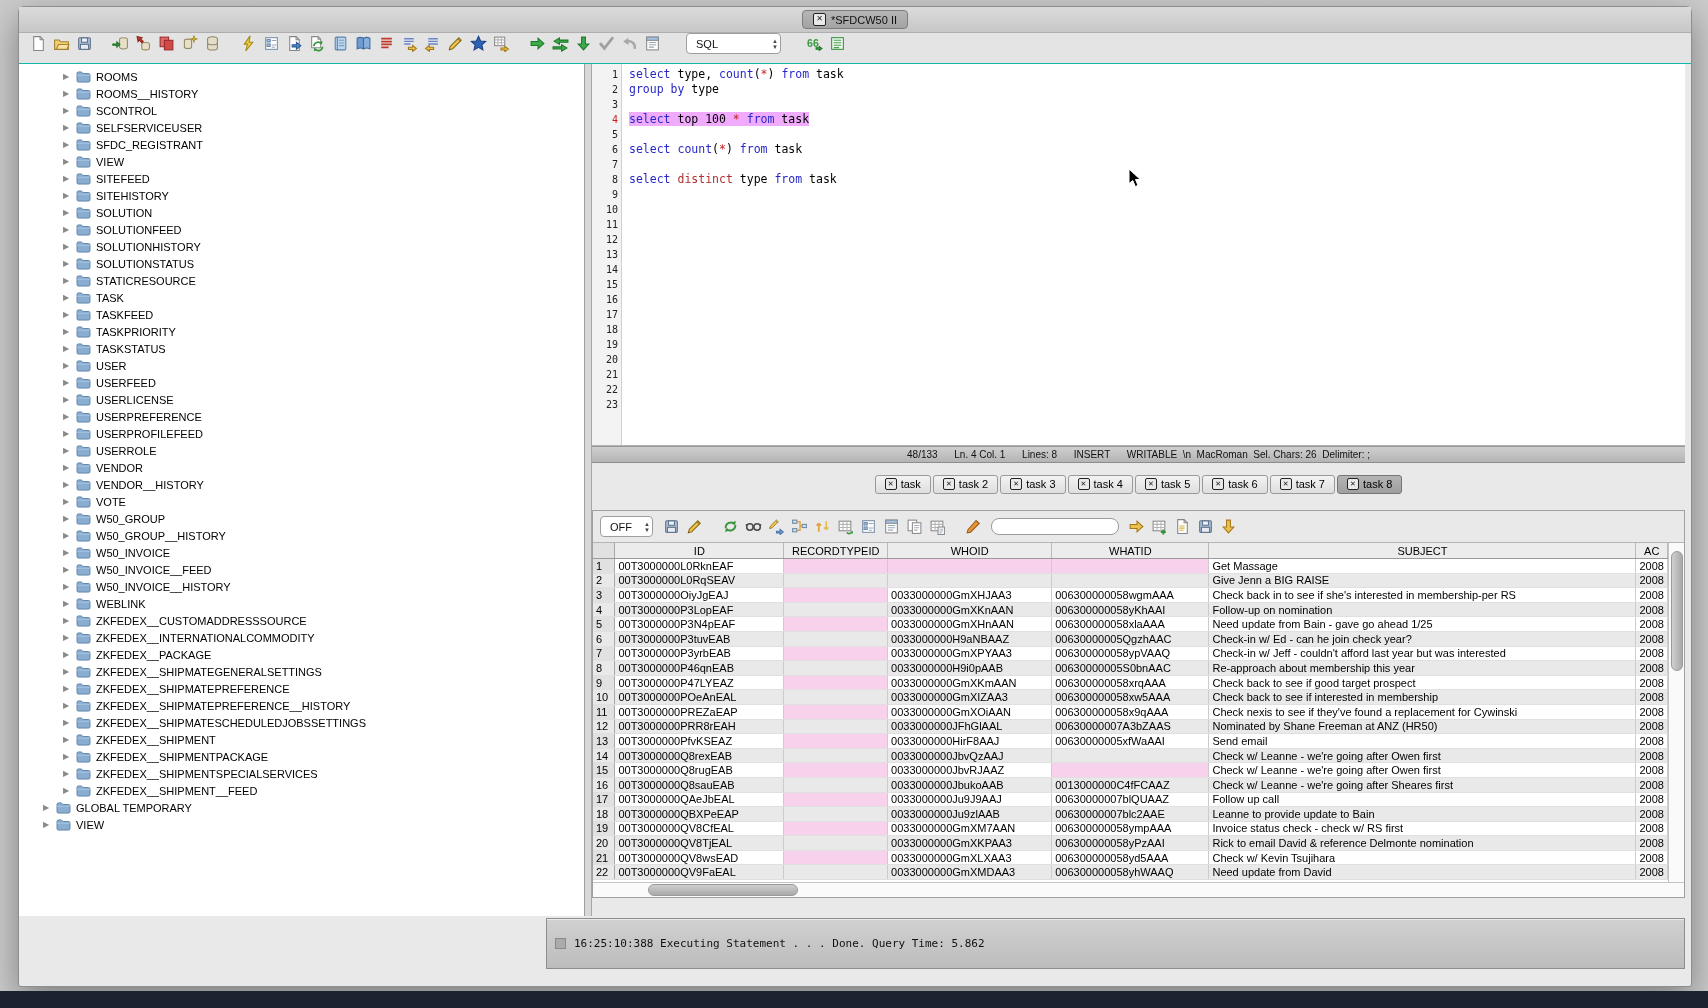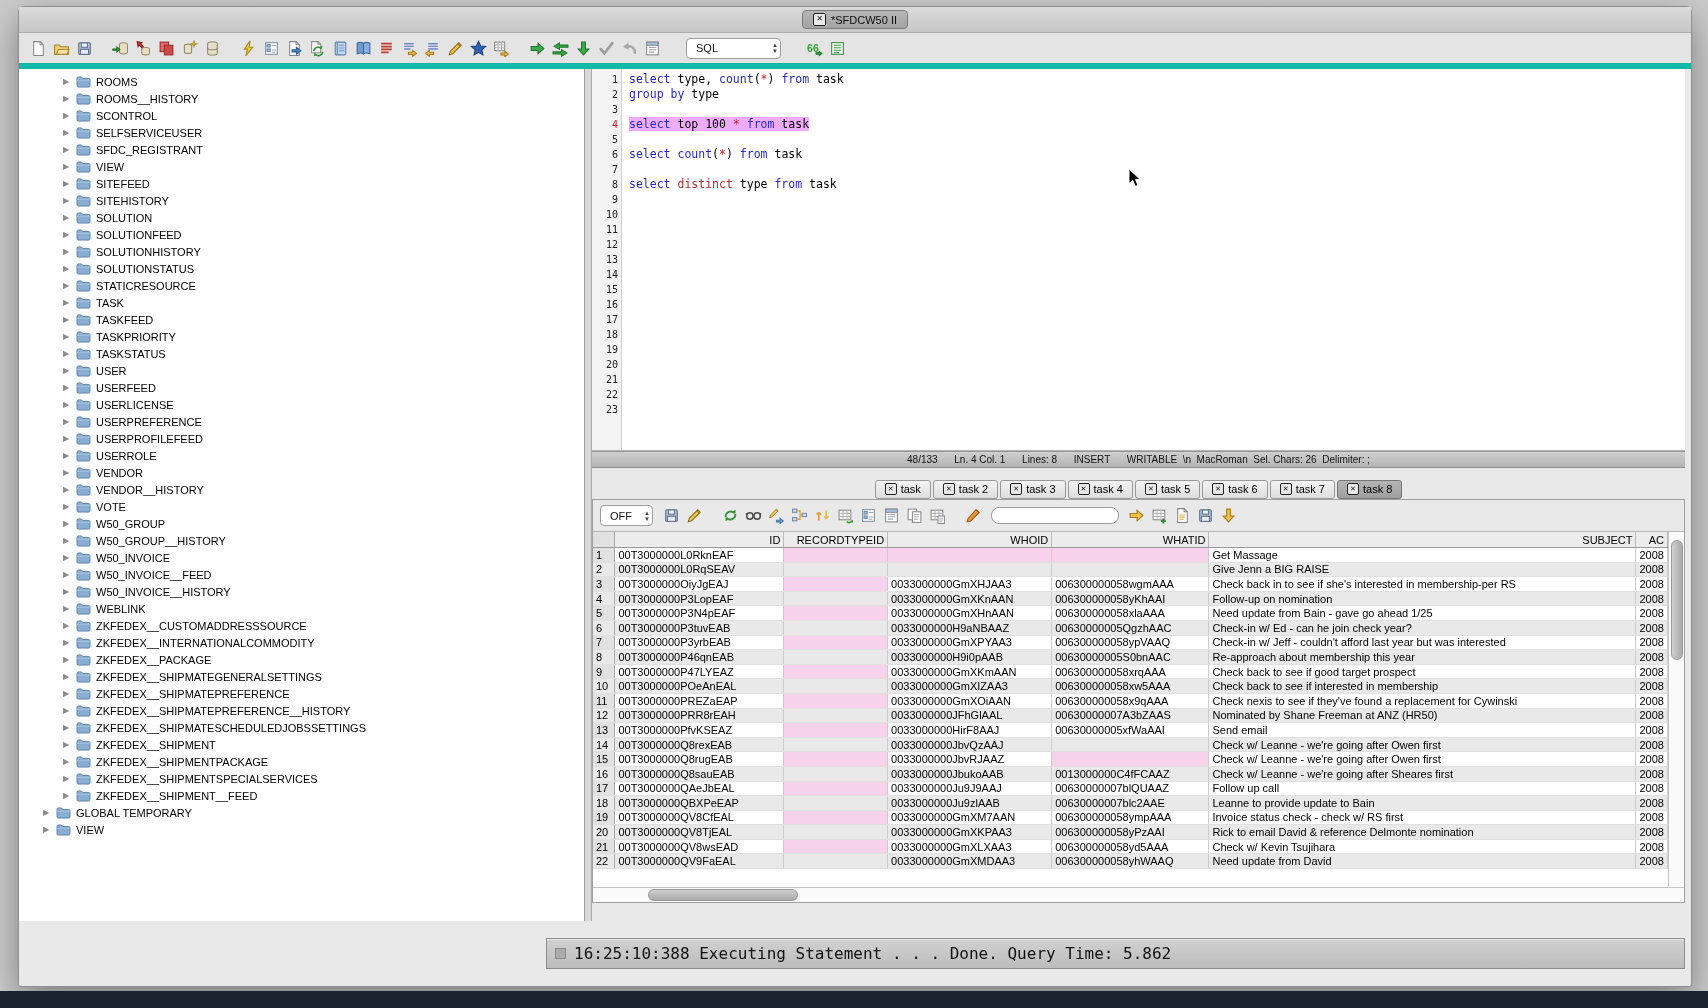--- a/index.html
+++ b/index.html
@@ -15,22 +15,22 @@
          background:radial-gradient(circle at 50% 35%,#f6f6f6,#d9d9d9)}
   .title{flex:1;text-align:center;color:#7b7b7b;font-size:13px}
   
   .tabstrip{height:25px;background:linear-gradient(#dbdbdb,#c7c7c7);border-bottom:1px solid #aeaeae;
             display:flex;justify-content:center;align-items:center}
   .etab{display:flex;align-items:center;gap:5px;background:linear-gradient(#b6b6b6,#a3a3a3);
         border:1px solid #7d7d7d;border-radius:4px;padding:2px 10px;font-size:11px;color:#101010}
   .xbox{width:11px;height:11px;border:1px solid #222;border-radius:2px;font-size:8px;line-height:10px;
         text-align:center;color:#222;background:#e9e9e9;flex:0 0 auto}
   
-  .toolbar{height:30px;display:flex;align-items:center;padding:0 9px;gap:2px;background:#e4e4e4;
-           border-bottom:6px solid #14b8a6}
+  .toolbar{height:30px;display:flex;padding:0 9px;gap:2px;background:#e4e4e4;
+           border-bottom:1px solid #14b8a6}
   .tbi{width:21px;height:21px;display:flex;align-items:center;justify-content:center}
   .tbi svg{width:17px;height:17px}
   .tsep{width:11px;height:1px}
   .selectbox{display:flex;align-items:center;background:#fff;border:1px solid #9e9e9e;border-radius:4px;
              height:19px;font-size:11px;padding-left:9px;width:84px;position:relative;margin:0 8px;color:#111}
   .selectbox .step{position:absolute;right:2px;top:0;bottom:0;display:flex;flex-direction:column;
                    justify-content:center;align-items:center}
   .step i{font-style:normal;font-size:6px;line-height:6px;color:#444}
   .offbox{width:42px;margin:0 6px 0 0}
   
@@ -58,46 +58,46 @@
            border-bottom:1px solid #8d8d8d;display:flex;justify-content:center;align-items:center;
            font-size:10px;color:#111}
   .estatus span{white-space:pre}
   .rgap{height:9px}
   .rtabs{height:22px;display:flex;justify-content:center;align-items:flex-end;gap:2px}
   .rtab{display:flex;align-items:center;gap:4px;font-size:11px;padding:2px 9px 3px;border:1px solid #9a9a9a;
         background:linear-gradient(#f3f3f3,#dedede);border-radius:3px;color:#000}
   .rtab .xbox{width:10px;height:10px;font-size:7px;line-height:9px}
   .rtab.sel{background:linear-gradient(#b4b4b4,#9f9f9f);border-color:#767676}
   .resultbox{flex:1;border:1px solid #a0a0a0;background:#fff;display:flex;flex-direction:column;
-             overflow:hidden;margin-top:0}
+             overflow:hidden;margin-top:16px}
   .rtoolbar{height:31px;background:#e9e9e9;border-bottom:1px solid #b5b5b5;display:flex;align-items:center;
             gap:2px;padding:0 7px;flex:0 0 auto}
   .searchbox{width:112px;height:15px;border:1px solid #9c9c9c;border-radius:8px;background:#fff;
              margin:0 5px;font-size:11px;padding:0 7px;outline:none;font-family:"Liberation Sans",sans-serif}
   .gridzone{flex:1;display:flex;overflow:hidden}
   .gridclip{flex:1;overflow:hidden}
   table.grid{border-collapse:collapse;table-layout:fixed;font-size:11px}
   .grid th{background:#ececec;border-right:1px solid #b9b9b9;border-bottom:1px solid #9a9a9a;
-           font-weight:normal;text-align:right;padding:1px 3px;height:13px;overflow:hidden;white-space:nowrap}
+           font-weight:normal;text-align:center;padding:1px 3px;height:13px;overflow:hidden;white-space:nowrap}
   .grid td{border-right:1px solid #cccccc;border-bottom:1px solid #e0e0e0;padding:0 3px;height:13.6px;
            overflow:hidden;white-space:nowrap;background:#fff}
   .grid tr.even td{background:#e9e9e9}
   .grid td.pink{background:#f8d2ec}
   .grid td.rownum,.grid th.rownum{background:#e1e1e1;border-right:1px solid #a8a8a8}
   .vscroll{width:15px;background:#fafafa;border-left:1px solid #c5c5c5;position:relative;flex:0 0 auto}
   .vthumb{position:absolute;left:2px;top:8px;width:10px;height:118px;border-radius:6px;border:1px solid #9a9a9a;
           background:linear-gradient(90deg,#cfcfcf,#a9a9a9)}
   .hscroll{height:14px;background:#fafafa;border-top:1px solid #c5c5c5;position:relative;flex:0 0 auto}
   .hthumb{position:absolute;top:1px;left:55px;width:148px;height:10px;border-radius:6px;border:1px solid #9a9a9a;
           background:linear-gradient(#cfcfcf,#a9a9a9)}
   .undergap{height:18px}
   .bstatus{position:absolute;left:527px;right:6px;bottom:17px;height:21px;
            background:linear-gradient(#d1d1d1,#bcbcbc);border:1px solid #8d8d8d;
-           box-shadow:inset 0 1px 0 #e9e9e9;display:flex;align-items:center;gap:8px;padding:4px 8px;
-           font-family:"DejaVu Sans Mono",monospace;font-size:16px;color:#111}
+           box-shadow:inset 0 1px 0 #e9e9e9;display:flex;align-items:center;gap:8px;padding:14px 8px;
+           font-family:"DejaVu Sans Mono",monospace;font-size:11px;color:#111}
   .stopsq{width:9px;height:9px;background:#ababab;border:1px solid #8a8a8a;flex:0 0 auto}
   .dock{position:absolute;left:0;right:0;bottom:0;height:17px;background:#1c2330}
   .cursor{position:absolute;left:1128px;top:168px;z-index:60}
 </style>
 </head>
 <body>
 
 <div class="window">
 
   <div class="tabstrip">

